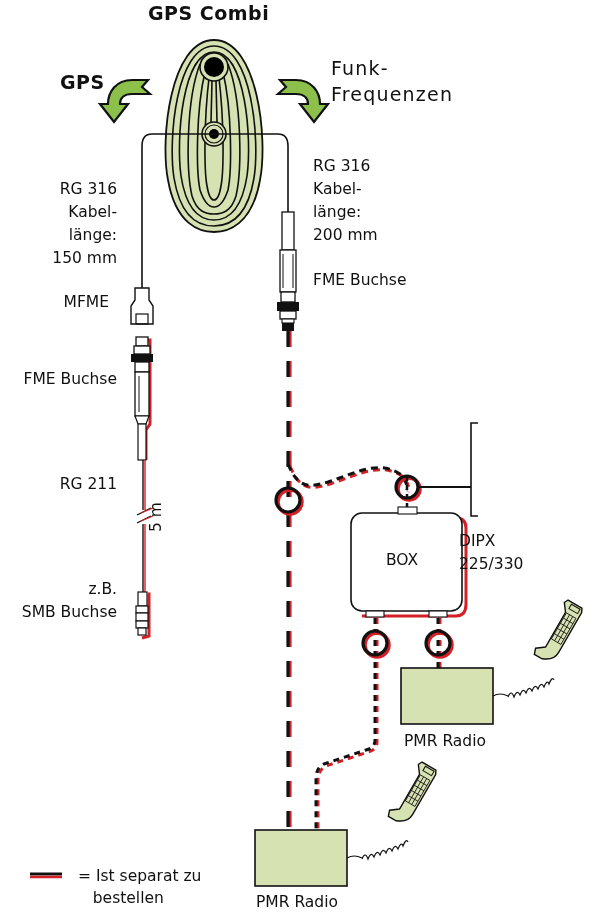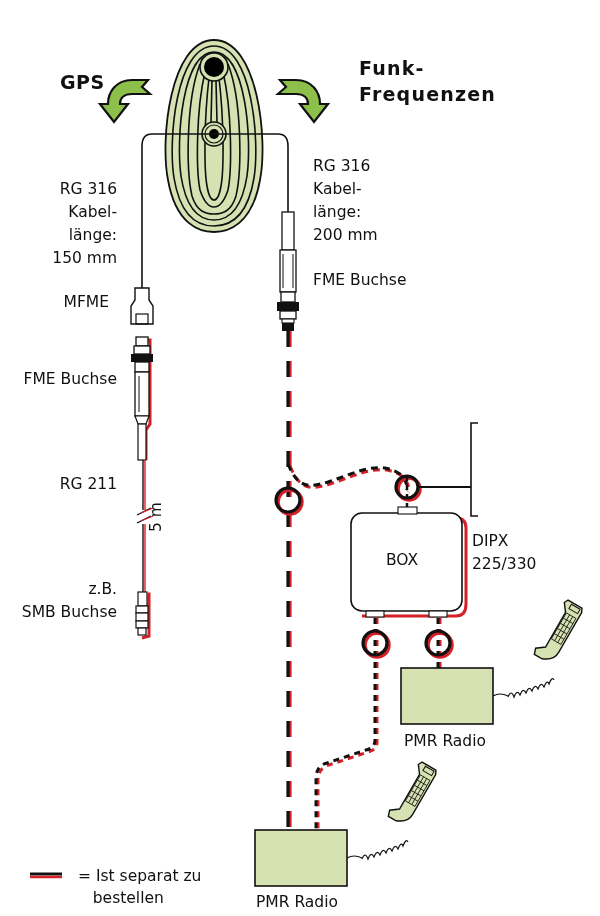--- a/index.html
+++ b/index.html
@@ -2,21 +2,21 @@
 <html><head>
 <meta charset="utf-8">
 <style>
   html, body { margin:0; padding:0; background:#ffffff; }
   body { width:600px; height:916px; position:relative; overflow:hidden;
          font-family:"DejaVu Sans", sans-serif; color:#111; }
   #stage { position:absolute; left:0; top:0; width:600px; height:916px; }
   .lbl { position:absolute; font-size:15.5px; line-height:23px; white-space:pre-line; color:#111; }
   .lbl.r { text-align:right; }
   .bold { font-weight:bold; font-size:19px; letter-spacing:0.5px; }
-  .bold2 { font-weight:bold; font-size:19px; letter-spacing:1.2px; line-height:26px;margin-left:28px; }
+  .bold2 { font-weight:normal; font-size:19px; letter-spacing:1.2px; line-height:26px; }
 </style>
 </head>
 <body>
 
 <div id="stage">
 <svg width="600" height="916" viewBox="0 0 600 916" xmlns="http://www.w3.org/2000/svg">
   <defs>
     <style>
       .stk { stroke:#111; fill:none; stroke-width:1.6; }
       .thick { stroke:#111; fill:none; stroke-width:2.2; }
@@ -180,20 +180,21 @@
     </g>
   </g>
 
   <g>
     <line x1="30" y1="874" x2="62" y2="874" stroke="#111" stroke-width="3"></line>
     <line x1="30" y1="877" x2="62" y2="877" stroke="#d42027" stroke-width="2.5"></line>
   </g>
 </svg>
 
 
+<div class="lbl bold" style="left:148px; top:2px;">GPS Combi</div>
 <div class="lbl bold" style="left:60px; top:71px;">GPS</div>
 <div class="lbl bold2" style="left:331px; top:55px;">Funk-
 Frequenzen</div>
 
 <div class="lbl r" style="right:483px; top:178px;">RG 316
 Kabel-
 länge:
 150 mm</div>
 <div class="lbl r" style="right:491px; top:291px;">MFME</div>
 <div class="lbl r" style="right:483px; top:368px;">FME Buchse</div>
@@ -202,21 +203,21 @@
 <div class="lbl r" style="right:483px; top:578px;">z.B.
 SMB Buchse</div>
 
 <div class="lbl" style="left:313px; top:155px;">RG 316
 Kabel-
 länge:
 200 mm</div>
 <div class="lbl" style="left:313px; top:269px;">FME Buchse</div>
 
 <div class="lbl" style="left:386px; top:549px;">BOX</div>
-<div class="lbl" style="left:472px; top:530px;">DIPX
+<div class="lbl" style="left:459px; top:530px;">DIPX
 225/330</div>
 
 <div class="lbl" style="left:404px; top:730px;">PMR Radio</div>
 <div class="lbl" style="left:256px; top:891px;">PMR Radio</div>
 
 <div class="lbl" style="left:78px; top:865px; line-height:22px; white-space:pre;">= Ist separat zu
    bestellen</div>
 </div>
 
 </body></html>

